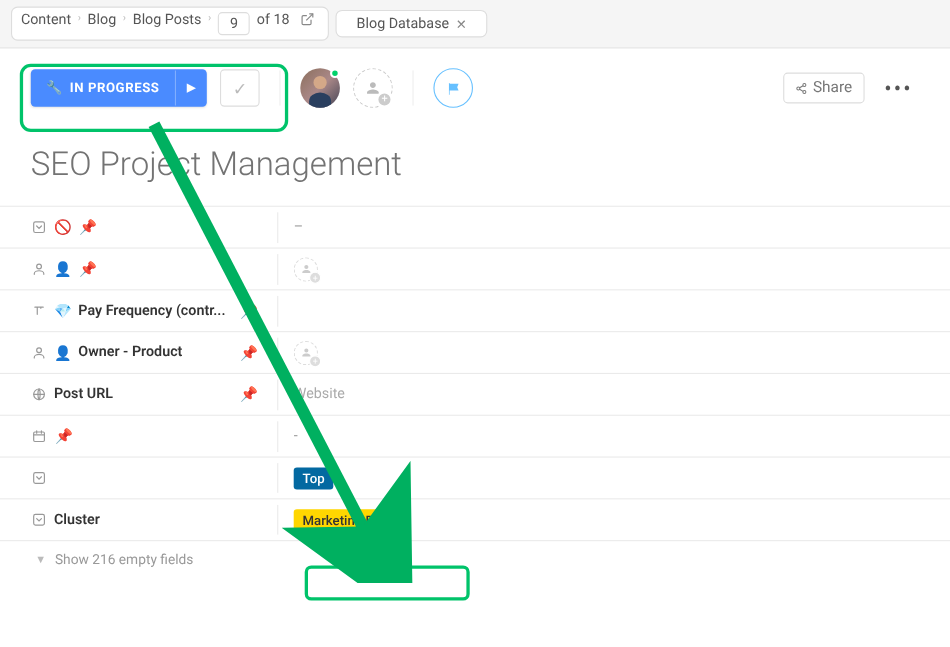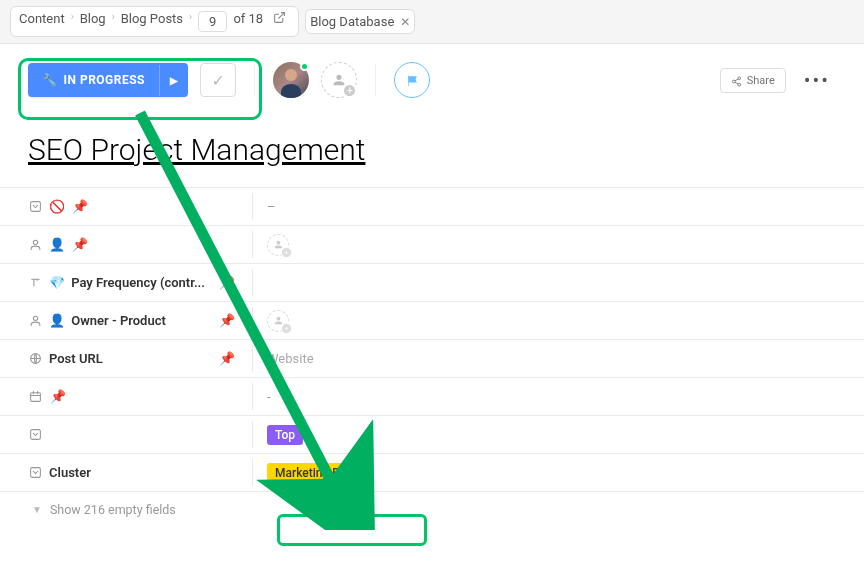--- a/index.html
+++ b/index.html
@@ -44,21 +44,21 @@
     .newtab-icon {
       color: #888;
       padding: 0 4px;
     }
     .tag-pill {
       display: inline-flex;
       align-items: center;
       background: #fff;
       border: 1px solid #ddd;
       border-radius: 6px;
-      padding: 4px 4px;
+      padding: 4px 18px;
       font-size: 13px;
       color: #555;
       gap: 6px;
     }
     .tag-pill .x { color: #888; font-size: 12px; cursor: pointer; }
     
     
     .toolbar {
       display: flex;
       align-items: center;
@@ -178,44 +178,43 @@
       border: 1.5px solid #66c0ff;
       border-radius: 50%;
       display: flex;
       align-items: center;
       justify-content: center;
       color: #66c0ff;
     }
     .spacer { flex: 1; }
     .share-btn {
       display: inline-flex;
-      align-items: flex-end;
+      align-items: center;
       gap: 5px;
       border: 1px solid #ddd;
       border-radius: 4px;
       padding: 5px 10px;
-      font-size: 11px;
+      font-size: 14px;
       color: #777;
       background: #fff;
     }
     .more-dots {
       font-size: 20px;
       color: #555;
       letter-spacing: 2px;
       padding: 0 6px;
       line-height: 1;
     }
     
     
     .page-title {
       font-size: 30px;
       font-weight: 300;
-      color: #000000;
+      color: #737373;
       padding: 24px 28px 20px;
-      text-decoration: underline;
     }
     
     
     .fields { border-top: 1px solid #eaeaea; }
     .field-row {
       display: flex;
       align-items: center;
       border-bottom: 1px solid #eaeaea;
       min-height: 38px;
     }
@@ -295,21 +294,21 @@
     .badge {
       display: inline-flex;
       align-items: center;
       gap: 4px;
       padding: 3px 8px;
       border-radius: 3px;
       font-size: 12px;
       font-weight: 500;
       color: #fff;
     }
-    .badge-cyan { background: #8b5cf6; }
+    .badge-cyan { background: #0369a1; }
     .badge-yellow { background: #ffd600; color: #333; }
     .badge-blue { background: #1e9cf0; }
     
     .show-empty {
       display: flex;
       align-items: center;
       gap: 8px;
       padding: 10px 32px;
       font-size: 12.5px;
       color: #999;

